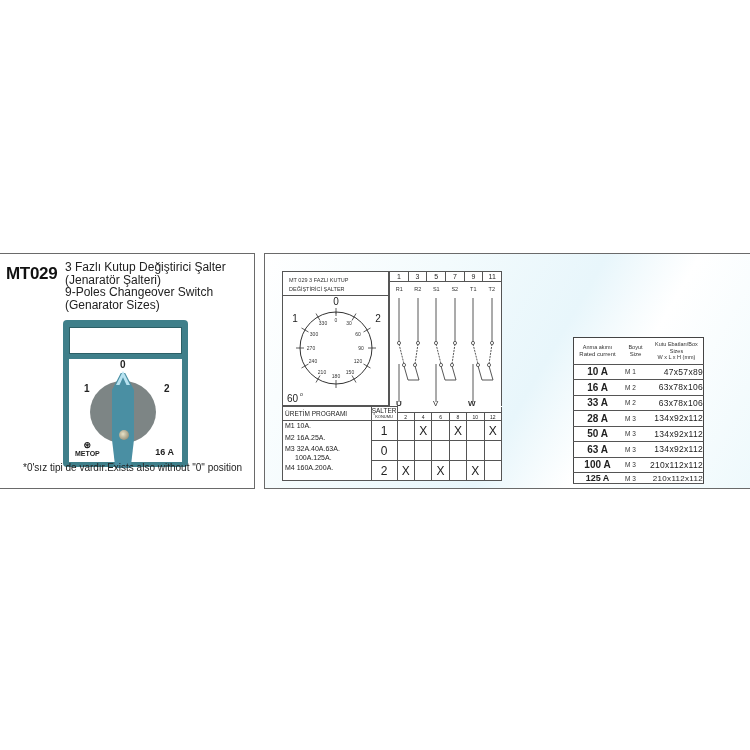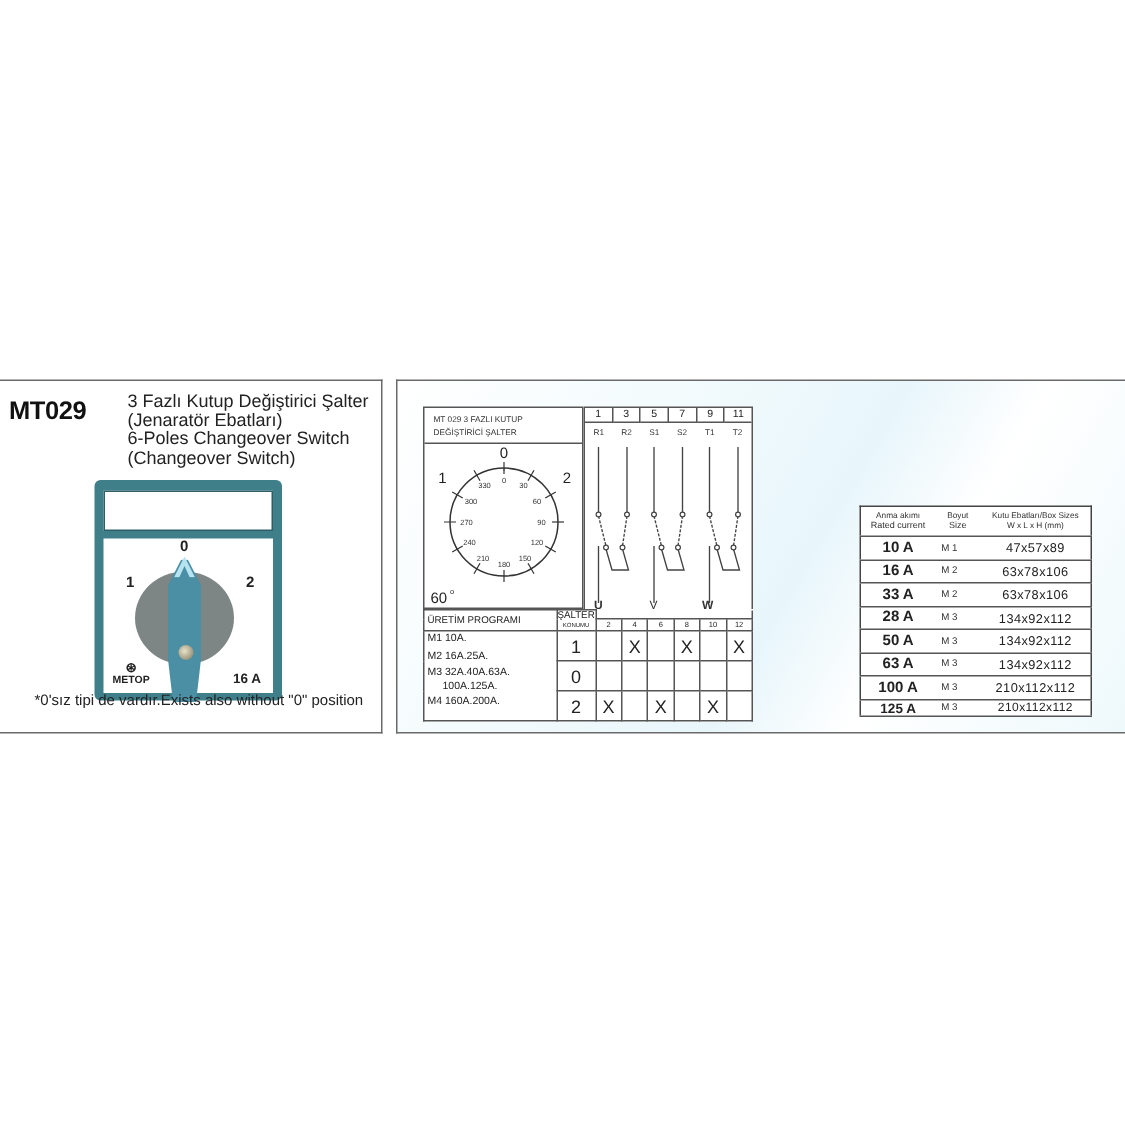--- a/index.html
+++ b/index.html
@@ -9,21 +9,21 @@
   
   .left-panel {
     position: absolute; left: -2px; top: 253px; width: 257px; height: 236px;
     border: 1px solid #6a6a6a; border-left: none; background: #fff;
   }
   .model-code {
     position: absolute; left: 8px; top: 10px; font-weight: bold; font-size: 17px; color: #111;
     letter-spacing: -0.3px;
   }
   .title-lines { position: absolute; left: 67px; top: 7px; font-size: 12px; line-height: 12.5px; color: #222; }
-  .title-lines div { white-space: nowrap; margin-left: 20px; }
+  .title-lines div { white-space: nowrap; }
 
   .switch {
     position: absolute; left: 65px; top: 66px; width: 125px; height: 147px;
     background: #3f7f8a; border-radius: 4px;
   }
   .switch .label-window {
     position: absolute; left: 6px; top: 7px; width: 113px; height: 27px;
     background: #fff; border: 1px solid #2c5f66;
   }
   .switch .face {
@@ -89,40 +89,40 @@
     font-size: 7px;
   }
   .program-table td, .program-table th { border: 1px solid #555; }
   .program-table th { font-weight: normal; font-size: 6.5px; height: 12px; }
   .program-table .prog-cell { font-size: 7px; line-height: 8.5px; vertical-align: top; padding: 1px 2px; width: 89px; }
   .program-table .pos-cell { font-size: 12px; text-align: center; width: 26px; height: 20px; }
   .program-table .x-cell { font-size: 12px; text-align: center; width: 17.5px; }
   .program-table .term-head { font-size: 5px; text-align: center; height: 8px; }
 
   .size-table {
-    position: absolute; left: 308px; top: 83px; width: 155px; border-collapse: collapse; background: #fff;
+    position: absolute; left: 308px; top: 83px; width: 131px; border-collapse: collapse; background: #fff;
     border: 1px solid #444;
   }
   .size-table td, .size-table th { border-bottom: 1px solid #555; }
   .size-table th { font-weight: normal; font-size: 5.5px; line-height: 6.5px; padding: 3px 1px; color: #333; vertical-align: middle; }
   .size-table td { height: 15.5px; }
   .size-table .amp { font-weight: bold; font-size: 10px; text-align: center; width: 50px; }
   .size-table .size { font-size: 6.5px; text-align: left; padding-left: 4px; width: 30px; color: #333; }
-  .size-table .dim { font-size: 8.5px; text-align: center; letter-spacing: 0.3px; }
+  .size-table .dim { font-size: 8.5px; text-align: right; letter-spacing: 0.3px; }
 </style>
 </head>
 <body>
 
 <div class="left-panel">
   <div class="model-code">MT029</div>
   <div class="title-lines">
     <div>3 Fazlı Kutup Değiştirici Şalter</div>
-    <div>(Jenaratör Ebatları)</div>
-    <div>6-Poles Changeover Switch</div>
-    <div>(Changeover Switch)</div>
+    <div>(Jenaratör Şalteri)</div>
+    <div>9-Poles Changeover Switch</div>
+    <div>(Genarator Sizes)</div>
   </div>
 
   <div class="switch">
     <div class="label-window"></div>
     <div class="face">
       <span class="pos-label" style="left:51px;top:0px;">0</span>
       <span class="pos-label" style="left:15px;top:24px;">1</span>
       <span class="pos-label" style="left:95px;top:24px;">2</span>
       <div class="knob"></div>
       <div class="handle"></div>

